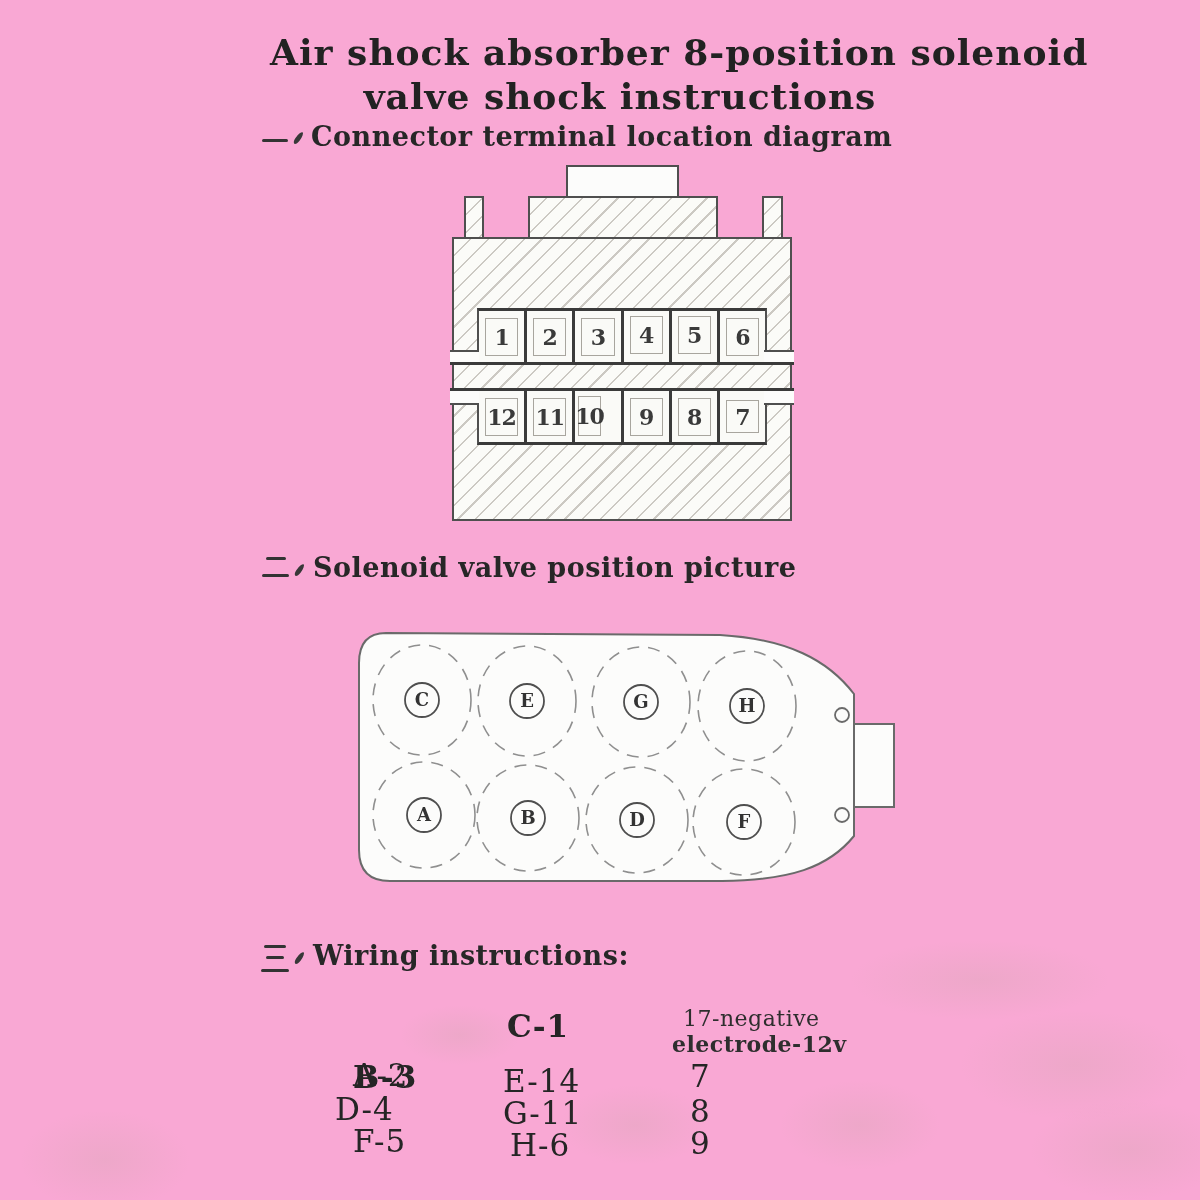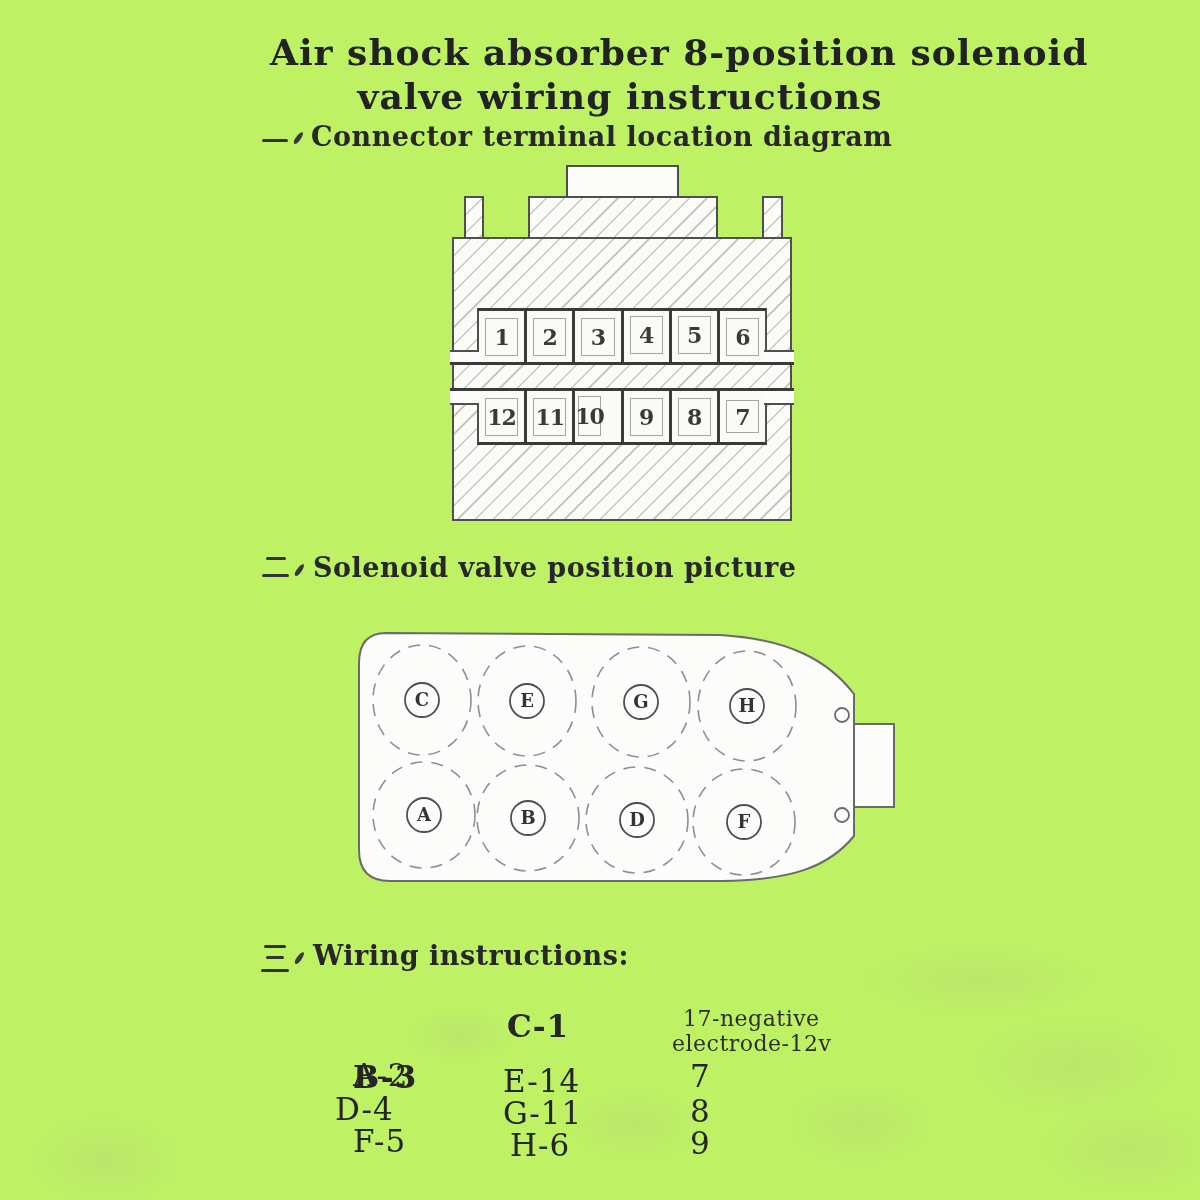--- a/index.html
+++ b/index.html
@@ -1,19 +1,19 @@
 <!DOCTYPE html>
 <html><head>
 <meta charset="utf-8">
 <style>
   html,body { margin:0; padding:0; background:#e8e8e8; }
   * { box-sizing:border-box; }
   .page {
     position:relative; width:1200px; height:1200px; margin:0 auto;
-    background:#bef264; overflow:hidden;
+    background:#f9a8d4; overflow:hidden;
     font-family:"DejaVu Serif","Liberation Serif",serif; color:#2b2b2b;
   }
   .abs { position:absolute; }
 
   
   .title-block { left:270px; top:30px; width:700px; text-align:center; }
   .title-line { font-size:36px; font-weight:bold; letter-spacing:1px; line-height:44px; color:#222; white-space:nowrap; }
   .section-label { font-size:27px; font-weight:600; letter-spacing:0.5px; color:#272727; white-space:nowrap; }
 
   
@@ -64,21 +64,21 @@
   .smudge { position:absolute; border-radius:50%;
     background:radial-gradient(closest-side, rgba(176,166,144,0.16), rgba(176,166,144,0)); }
 </style>
 </head>
 <body>
 
 <div class="page">
 
   <div class="abs title-block">
     <div class="title-line">Air shock absorber 8-position solenoid</div>
-    <div class="title-line">valve wiring instructions</div>
+    <div class="title-line">valve shock instructions</div>
   </div>
 
   <div>
     <div class="hz-bar" style="left:262px; top:139px; width:26px;"></div>
     <div class="dun" style="left:296px; top:131px;"></div>
     <div class="abs section-label" style="left:311px; top:121px;">Connector terminal location diagram</div>
   </div>
 
   <div>
     <div class="abs c-toptab"></div>
@@ -218,21 +218,21 @@
     <div class="abs w-item" style="left:353px; top:1059px;font-weight:bold;">B-3</div>
     <div class="abs w-item" style="left:335px; top:1091px;">D-4</div>
     <div class="abs w-item" style="left:353px; top:1123px;">F-5</div>
 
     <div class="abs w-item" style="left:507px; top:1008px;font-weight:bold;">C-1</div>
     <div class="abs w-item" style="left:503px; top:1063px;">E-14</div>
     <div class="abs w-item" style="left:503px; top:1095px;">G-11</div>
     <div class="abs w-item" style="left:510px; top:1127px;">H-6</div>
 
     <div class="abs w-note" style="left:683px; top:1006px;">17-negative</div>
-    <div class="abs w-note" style="left:672px; top:1031px;">electrode-12v</div>
+    <div class="abs w-note" style="left:672px; top:1031px;font-weight:bold;">electrode-12v</div>
     <div class="abs w-item" style="left:690px; top:1058px;">7</div>
     <div class="abs w-item" style="left:690px; top:1093px;">8</div>
     <div class="abs w-item" style="left:690px; top:1125px;">9</div>
   </div>
 
   <div class="smudge" style="left:850px; top:940px;  width:260px; height:80px;"></div>
   <div class="smudge" style="left:960px; top:1010px; width:230px; height:110px;"></div>
   <div class="smudge" style="left:1030px; top:1100px; width:200px; height:100px;"></div>
   <div class="smudge" style="left:780px; top:1080px; width:160px; height:90px;"></div>
   <div class="smudge" style="left:400px; top:1005px; width:120px; height:60px;"></div>

